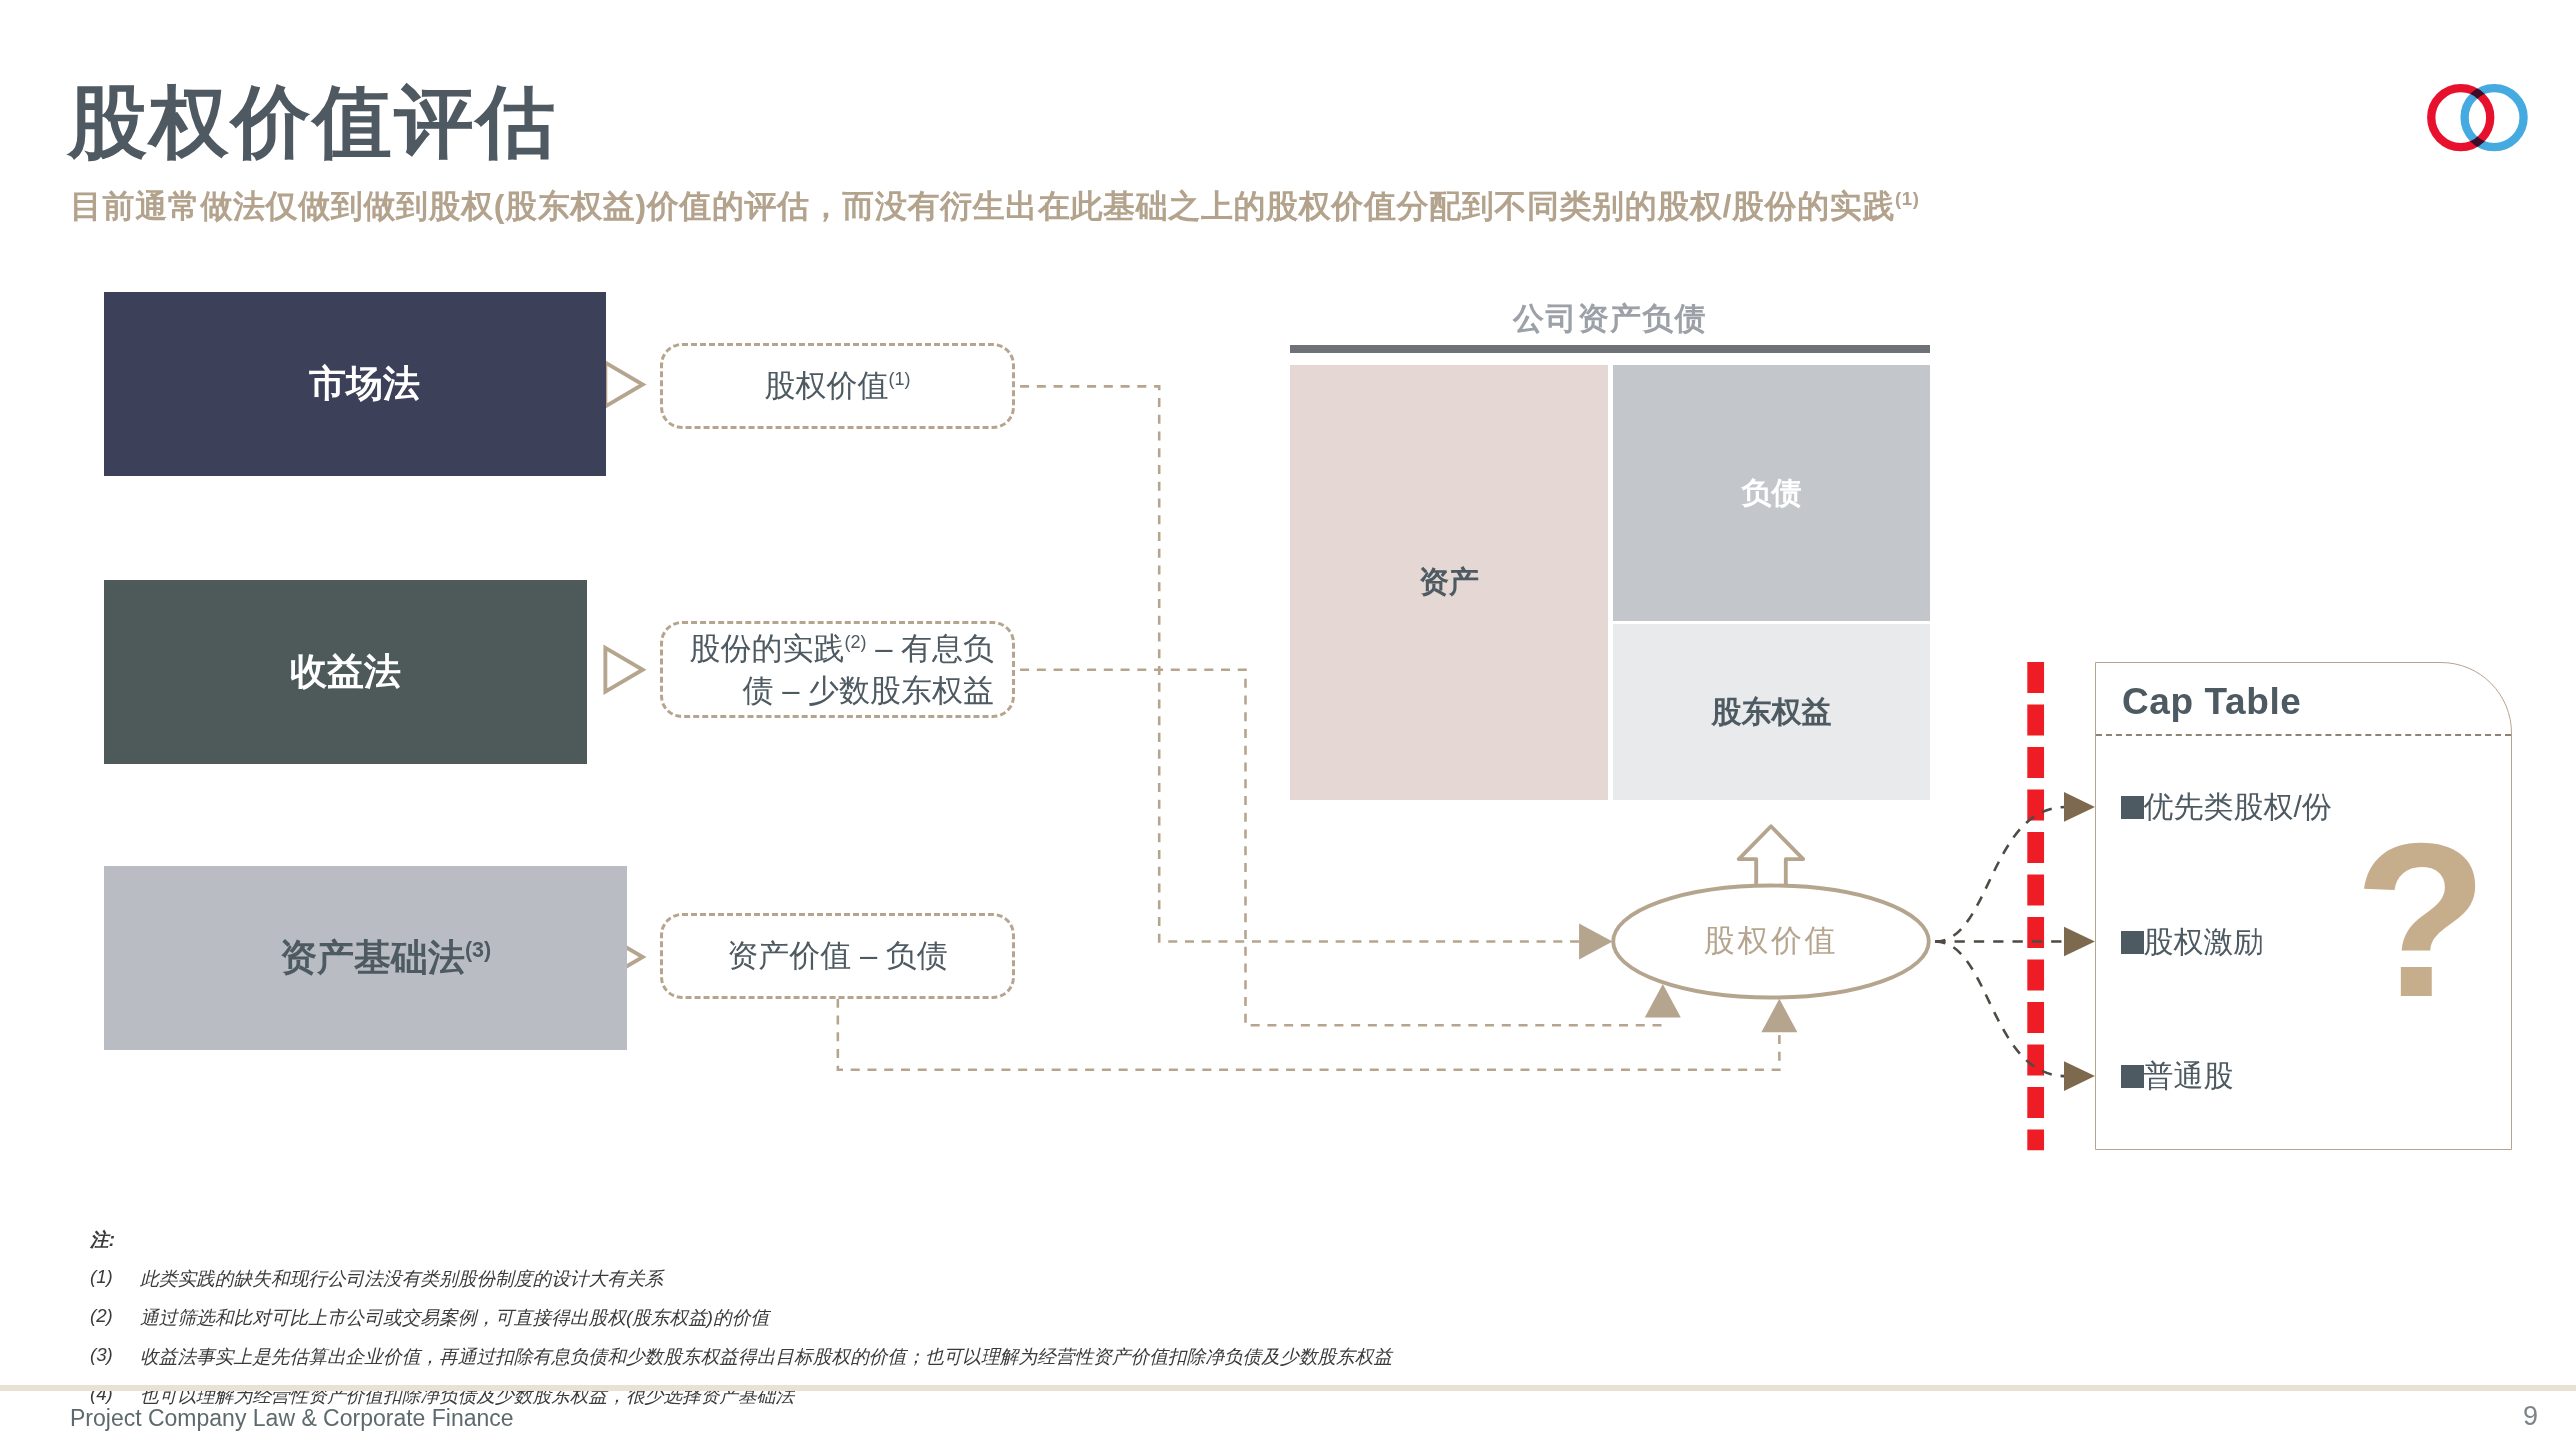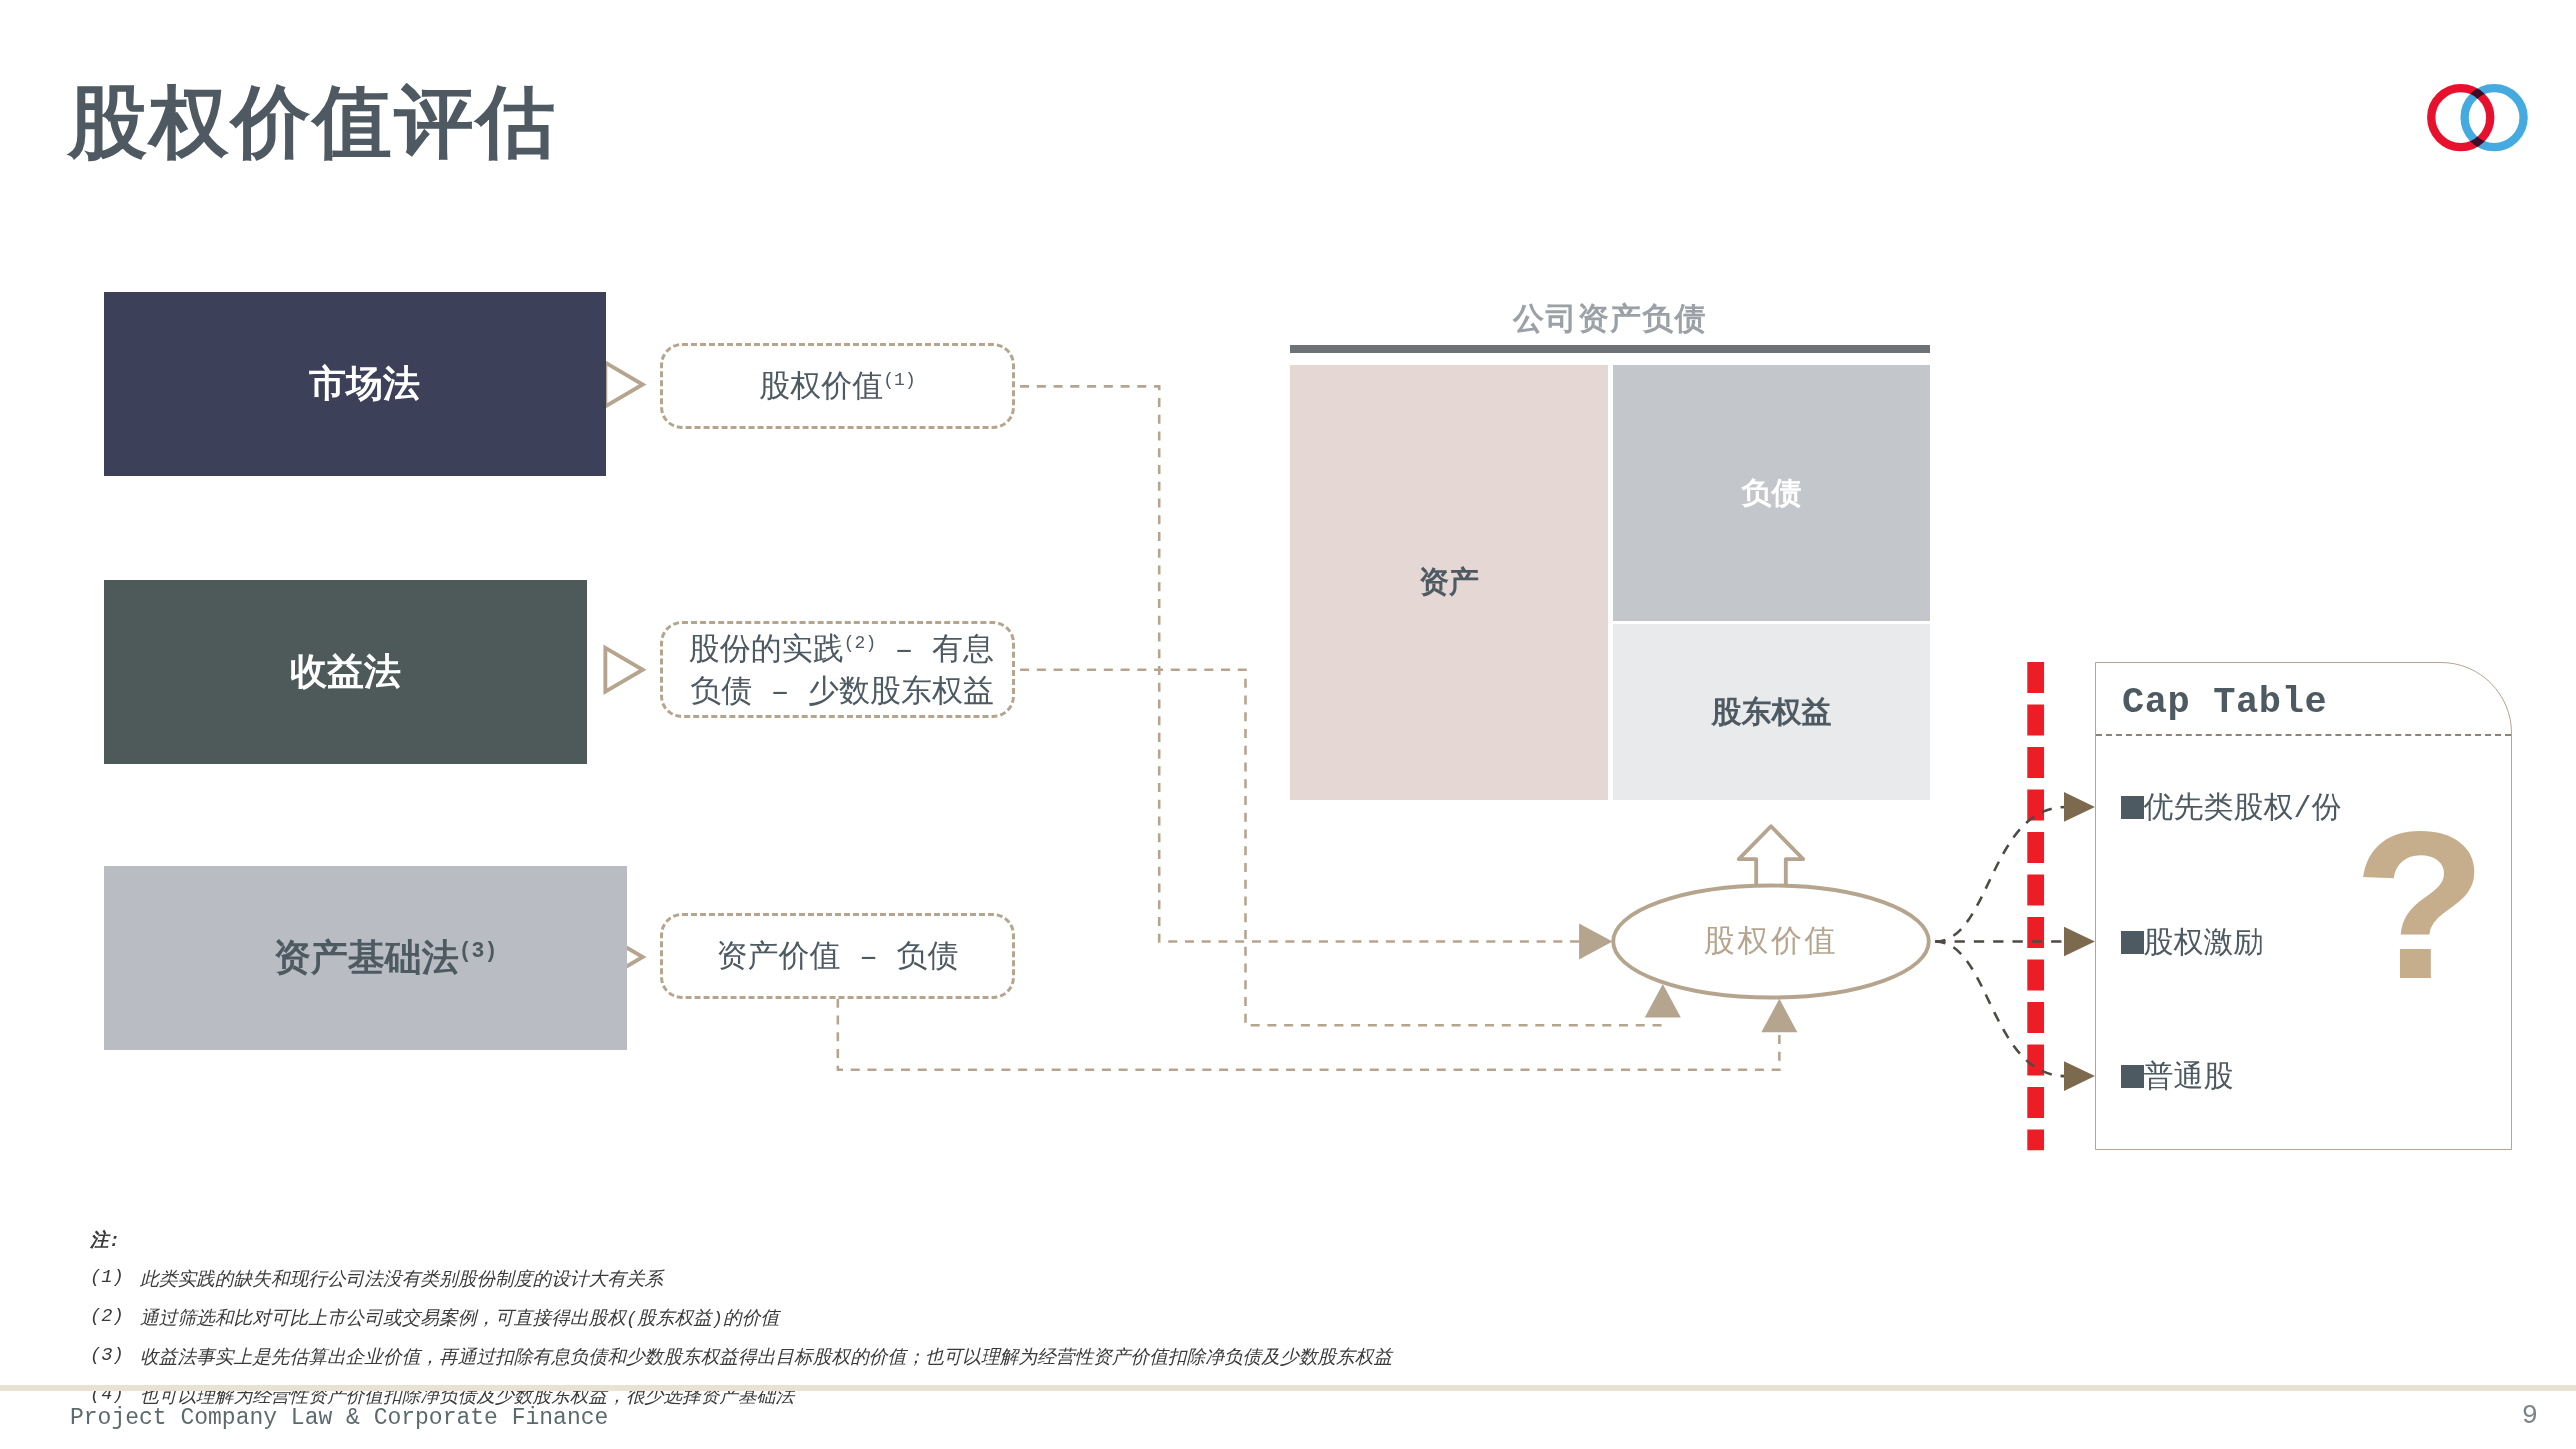--- a/index.html
+++ b/index.html
@@ -1,18 +1,18 @@
 <!DOCTYPE html>
 <html style="font-size:10.3px"><head>
 <meta charset="utf-8">
 <style>
   html,body{margin:0;padding:0;background:#ffffff;}
   .slide{
     position:relative;width:2576px;height:1449px;background:#ffffff;overflow:hidden;
-    font-family:Liberation Mono, monospace;color:#4e5a62;
+    font-family:Liberation Sans, sans-serif;color:#4e5a62;
   }
   .abs{position:absolute;}
   
   .title{left:68px;top:70px;font-size:79px;font-weight:bold;color:#4e5962;letter-spacing:2.6px;}
   .subtitle{left:70px;top:185px;font-size:32px;font-weight:bold;color:#b3a28c;letter-spacing:0.6px;}
   .subtitle sup,.dashed-box sup,.method-label sup{font-size:0.58em;vertical-align:super;line-height:0;}
   
   .logo{left:2421px;top:81px;}
   
   .method-box{left:104px;width:483px;height:184px;display:flex;align-items:center;justify-content:center;
@@ -82,20 +82,21 @@
 
     <path d="M3005,1462 C3090,1462 3090,1253 3208,1253" fill="none" stroke="#4f4b44" stroke-width="4" stroke-dasharray="16 14"></path>
     <path d="M3005,1462 H3208" fill="none" stroke="#4f4b44" stroke-width="4" stroke-dasharray="16 14"></path>
     <path d="M3005,1462 C3090,1462 3090,1671 3208,1671" fill="none" stroke="#4f4b44" stroke-width="4" stroke-dasharray="16 14"></path>
     <polygon points="3253,1253 3205,1230 3205,1276" fill="#7d6a4e"></polygon>
     <polygon points="3253,1462 3205,1439 3205,1485" fill="#7d6a4e"></polygon>
     <polygon points="3253,1671 3205,1648 3205,1694" fill="#7d6a4e"></polygon>
   </svg>
 
   <div class="abs title">股权价值评估</div>
+  <div class="abs subtitle"><span>目前通常做法仅做到做到股权(股东权益)价值的评估，而没有衍生出在此基础之上的股权价值分配到不同类别的股权/股份的实践</span><sup>(1)</sup></div>
 
   <svg class="abs logo" width="109" height="77" viewBox="0 0 170 120">
     <circle cx="62" cy="57" r="46" fill="none" stroke="#e8112d" stroke-width="13"></circle>
     <circle cx="114" cy="57" r="46" fill="none" stroke="#45aae0" stroke-width="13" style="mix-blend-mode:multiply"></circle>
   </svg>
 
   <div class="abs method-box m1">
       <span class="method-label"><span>市场法</span><sup></sup></span>
     </div>
   <div class="abs method-box m2">

